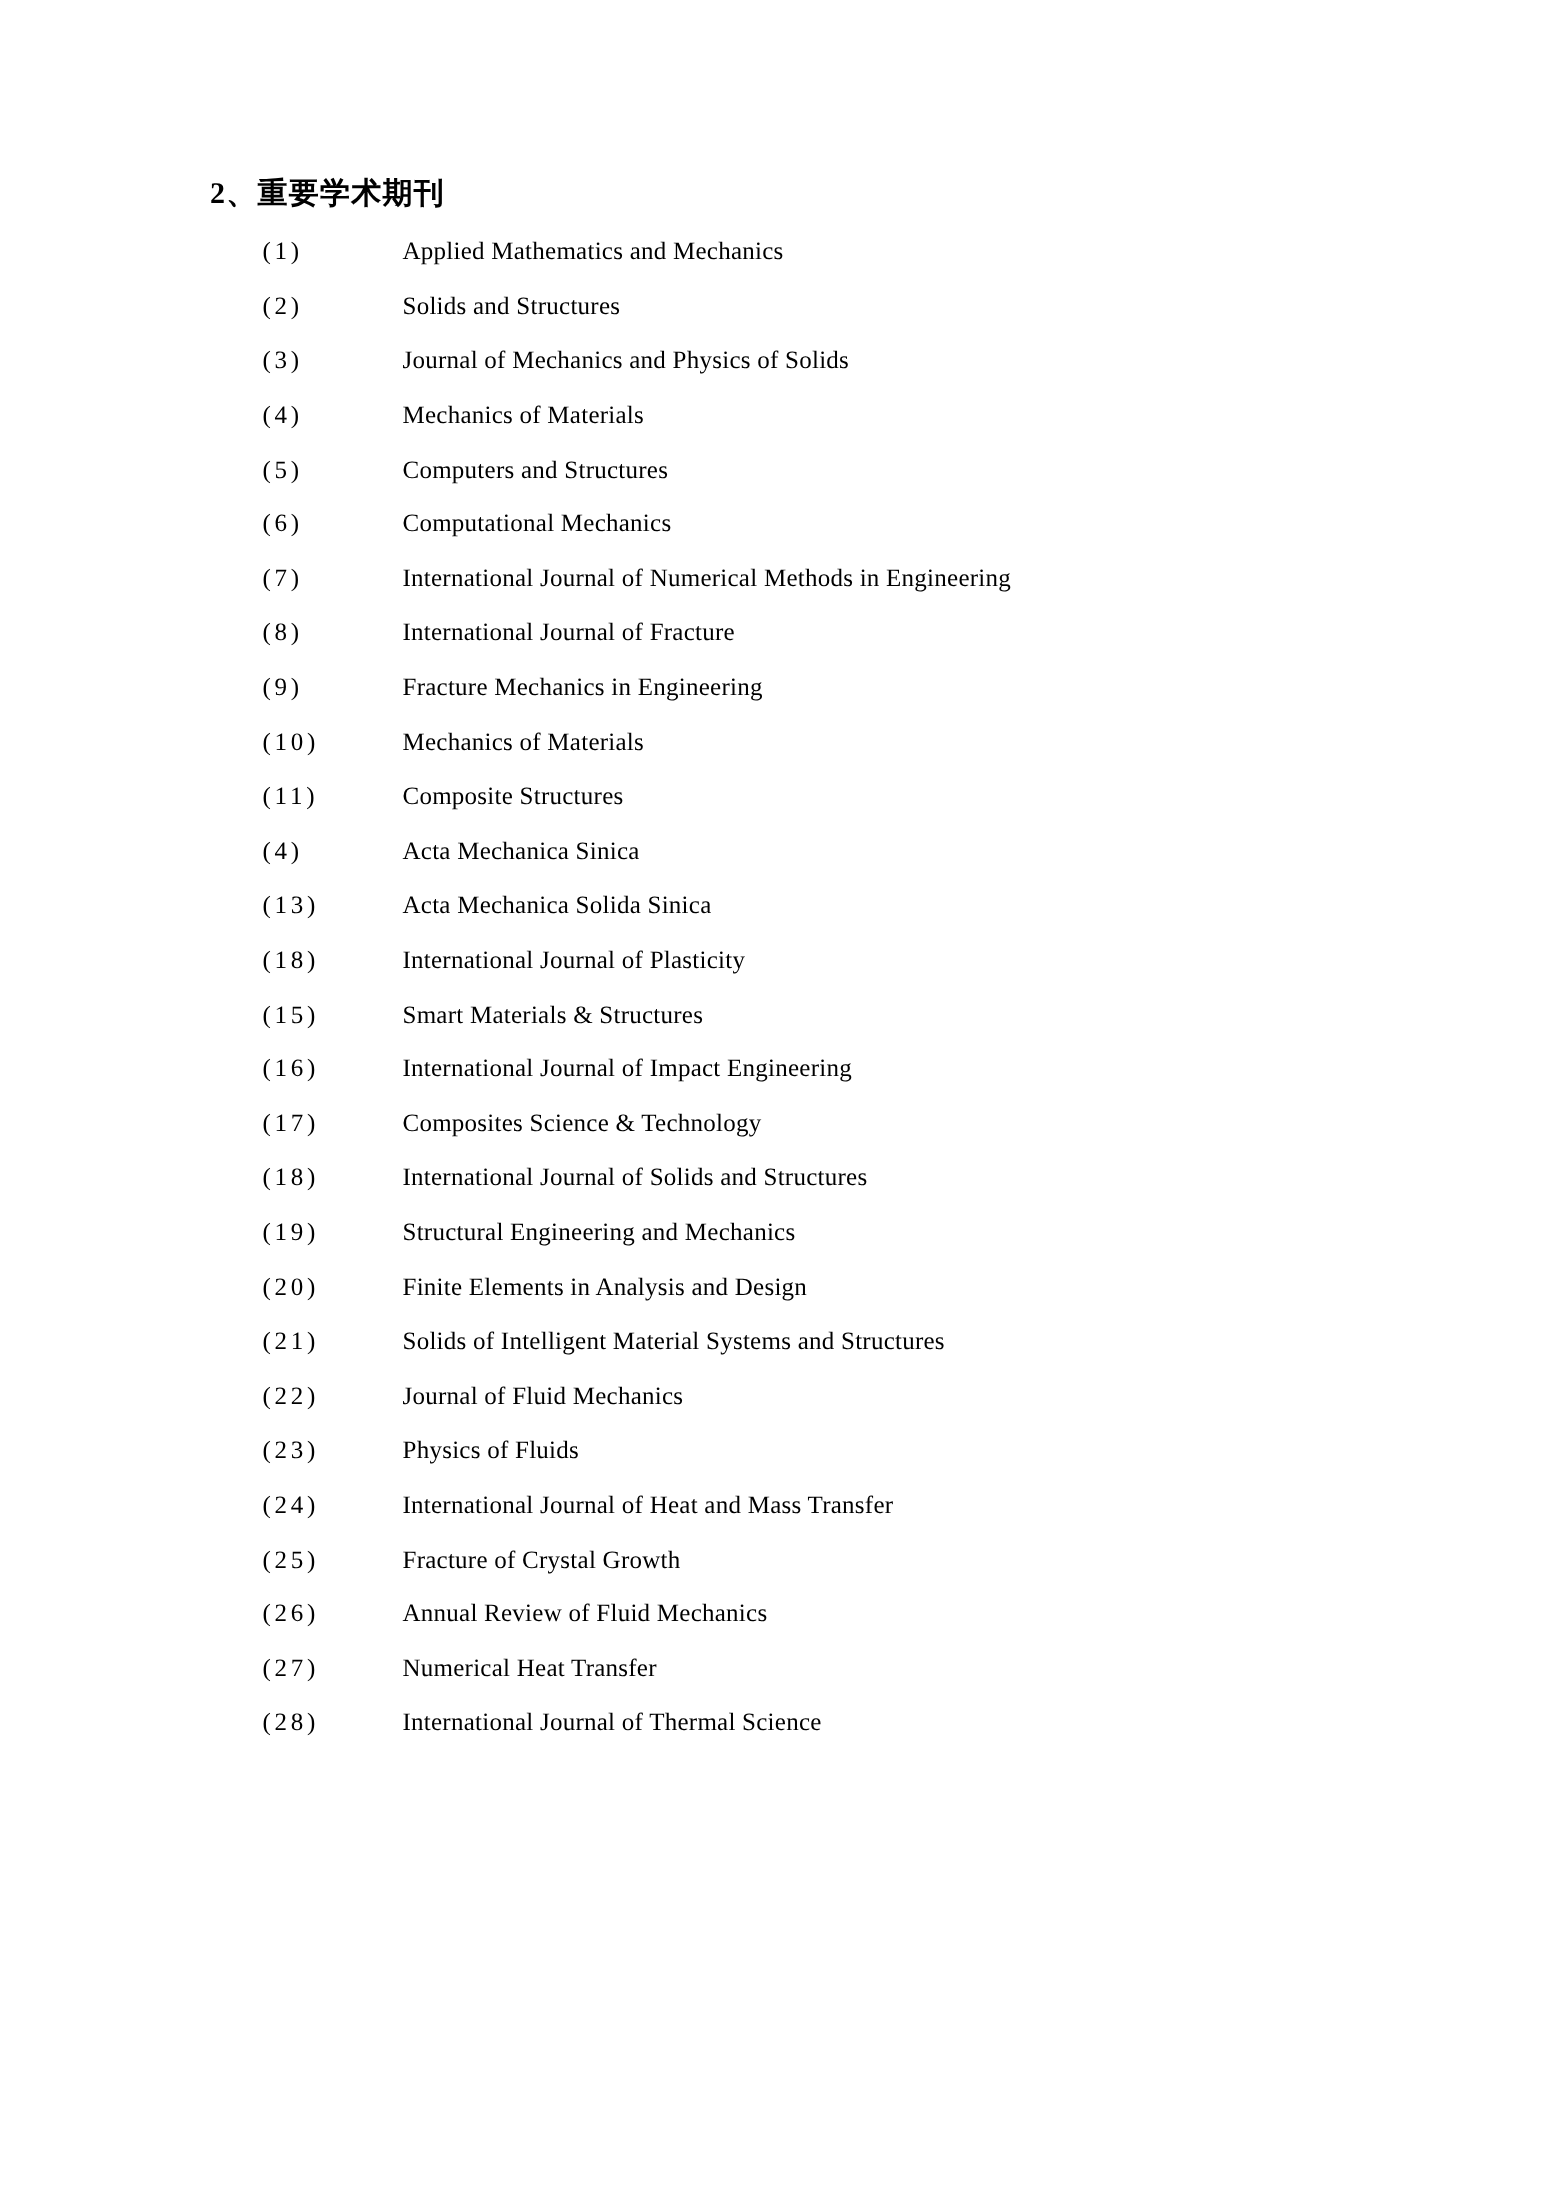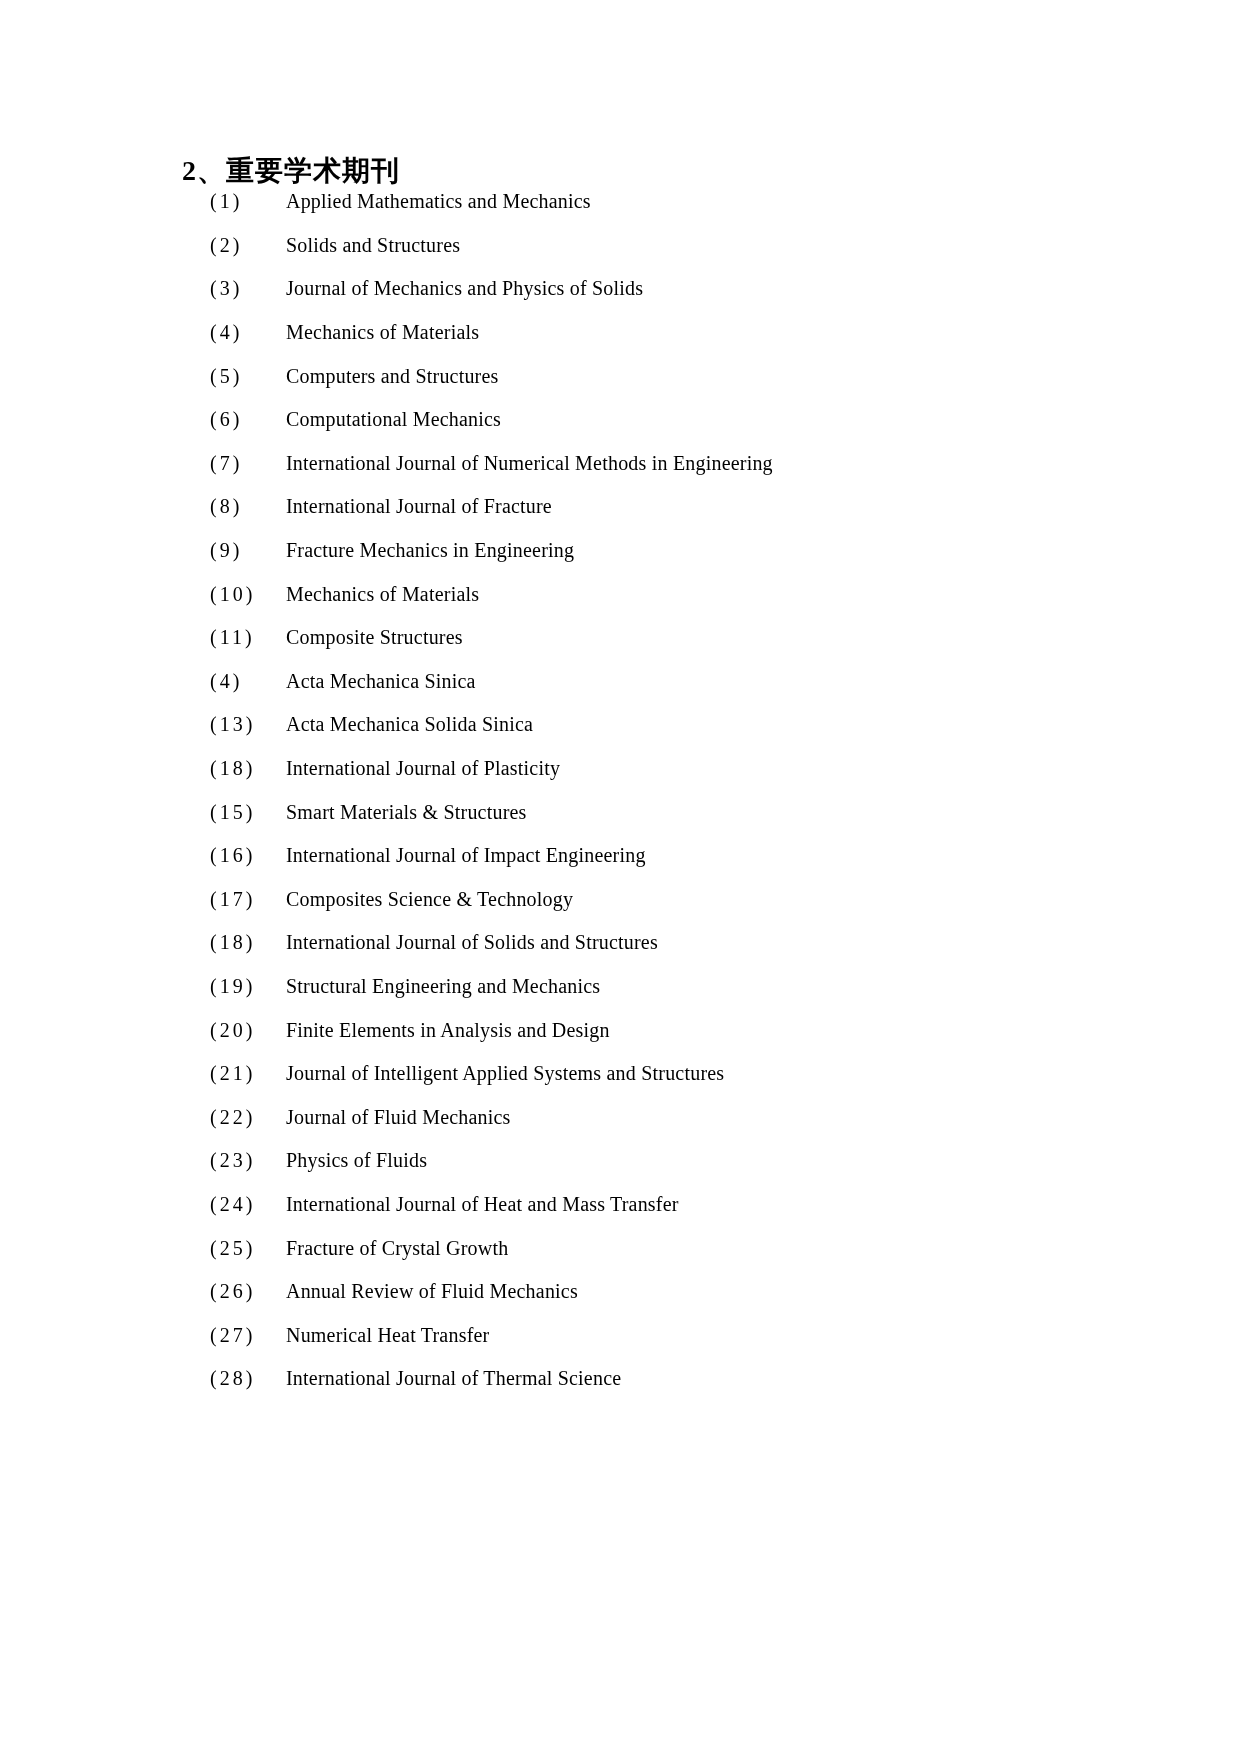--- a/index.html
+++ b/index.html
@@ -13,22 +13,22 @@
     height: 1754px;
     background: #ffffff;
     color: #000000;
     font-family: "Liberation Serif", "DejaVu Serif", serif;
     overflow: hidden;
   }
   .section-title {
     position: absolute;
     left: 168px;
     top: 138px;
-    margin: 14px;
-    font-size: 28px;
+    margin: 0;
+    font-size: 24px;
     font-weight: bold;
     letter-spacing: 1px;
     white-space: nowrap;
   }
   .journal-list {
     position: absolute;
     left: 210px;
     top: 180px;
     width: 960px;
   }
@@ -39,20 +39,21 @@
     font-size: 20px;
     white-space: nowrap;
   }
   .journal-num {
     flex: 0 0 76px;
     width: 76px;
     letter-spacing: 3px;
   }
   .journal-name {
     letter-spacing: 0.2px;
+    margin-left: 36px;
   }
 </style>
 </head>
 <body>
 
 <div class="page">
   <h2 class="section-title">2、重要学术期刊</h2>
 
   <div class="journal-list" id="journal-list">
       <div class="journal-row">
@@ -130,21 +131,21 @@
       <div class="journal-row">
         <span class="journal-num">(19)</span>
         <span class="journal-name">Structural Engineering and Mechanics</span>
       </div>
       <div class="journal-row">
         <span class="journal-num">(20)</span>
         <span class="journal-name">Finite Elements in Analysis and Design</span>
       </div>
       <div class="journal-row">
         <span class="journal-num">(21)</span>
-        <span class="journal-name">Journal of Intelligent Applied Systems and Structures</span>
+        <span class="journal-name">Solids of Intelligent Material Systems and Structures</span>
       </div>
       <div class="journal-row">
         <span class="journal-num">(22)</span>
         <span class="journal-name">Journal of Fluid Mechanics</span>
       </div>
       <div class="journal-row">
         <span class="journal-num">(23)</span>
         <span class="journal-name">Physics of Fluids</span>
       </div>
       <div class="journal-row">

